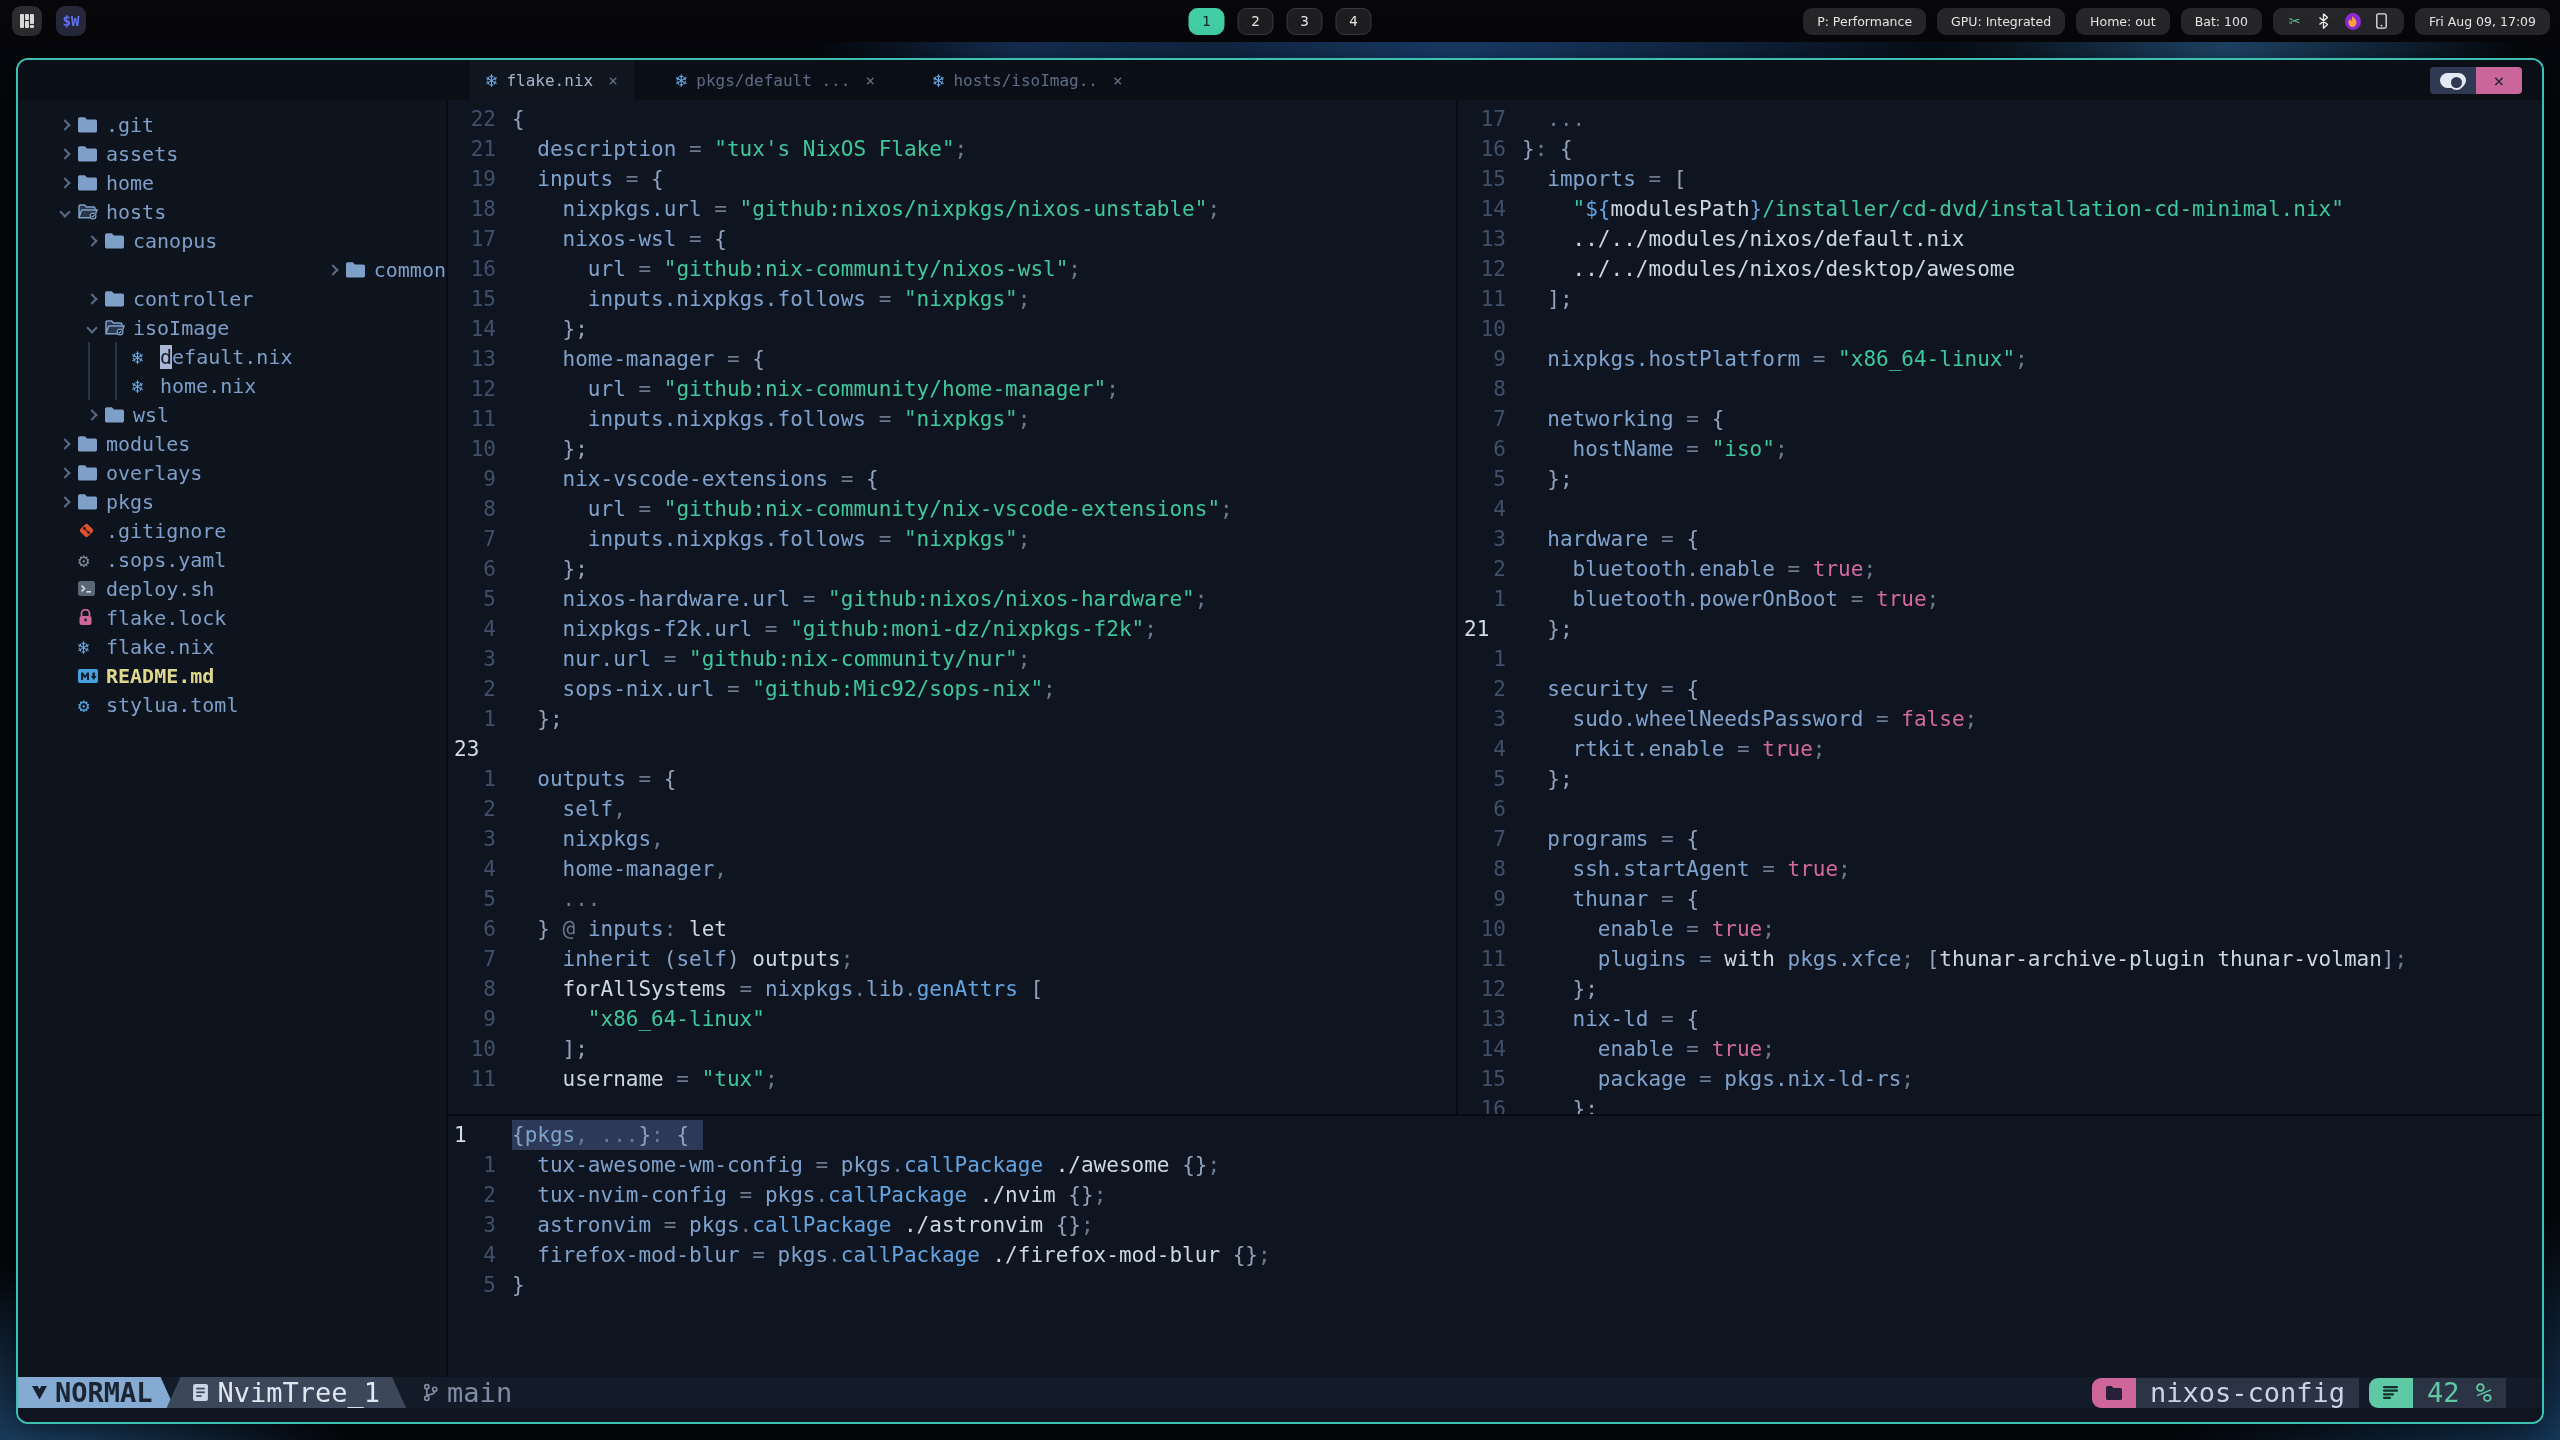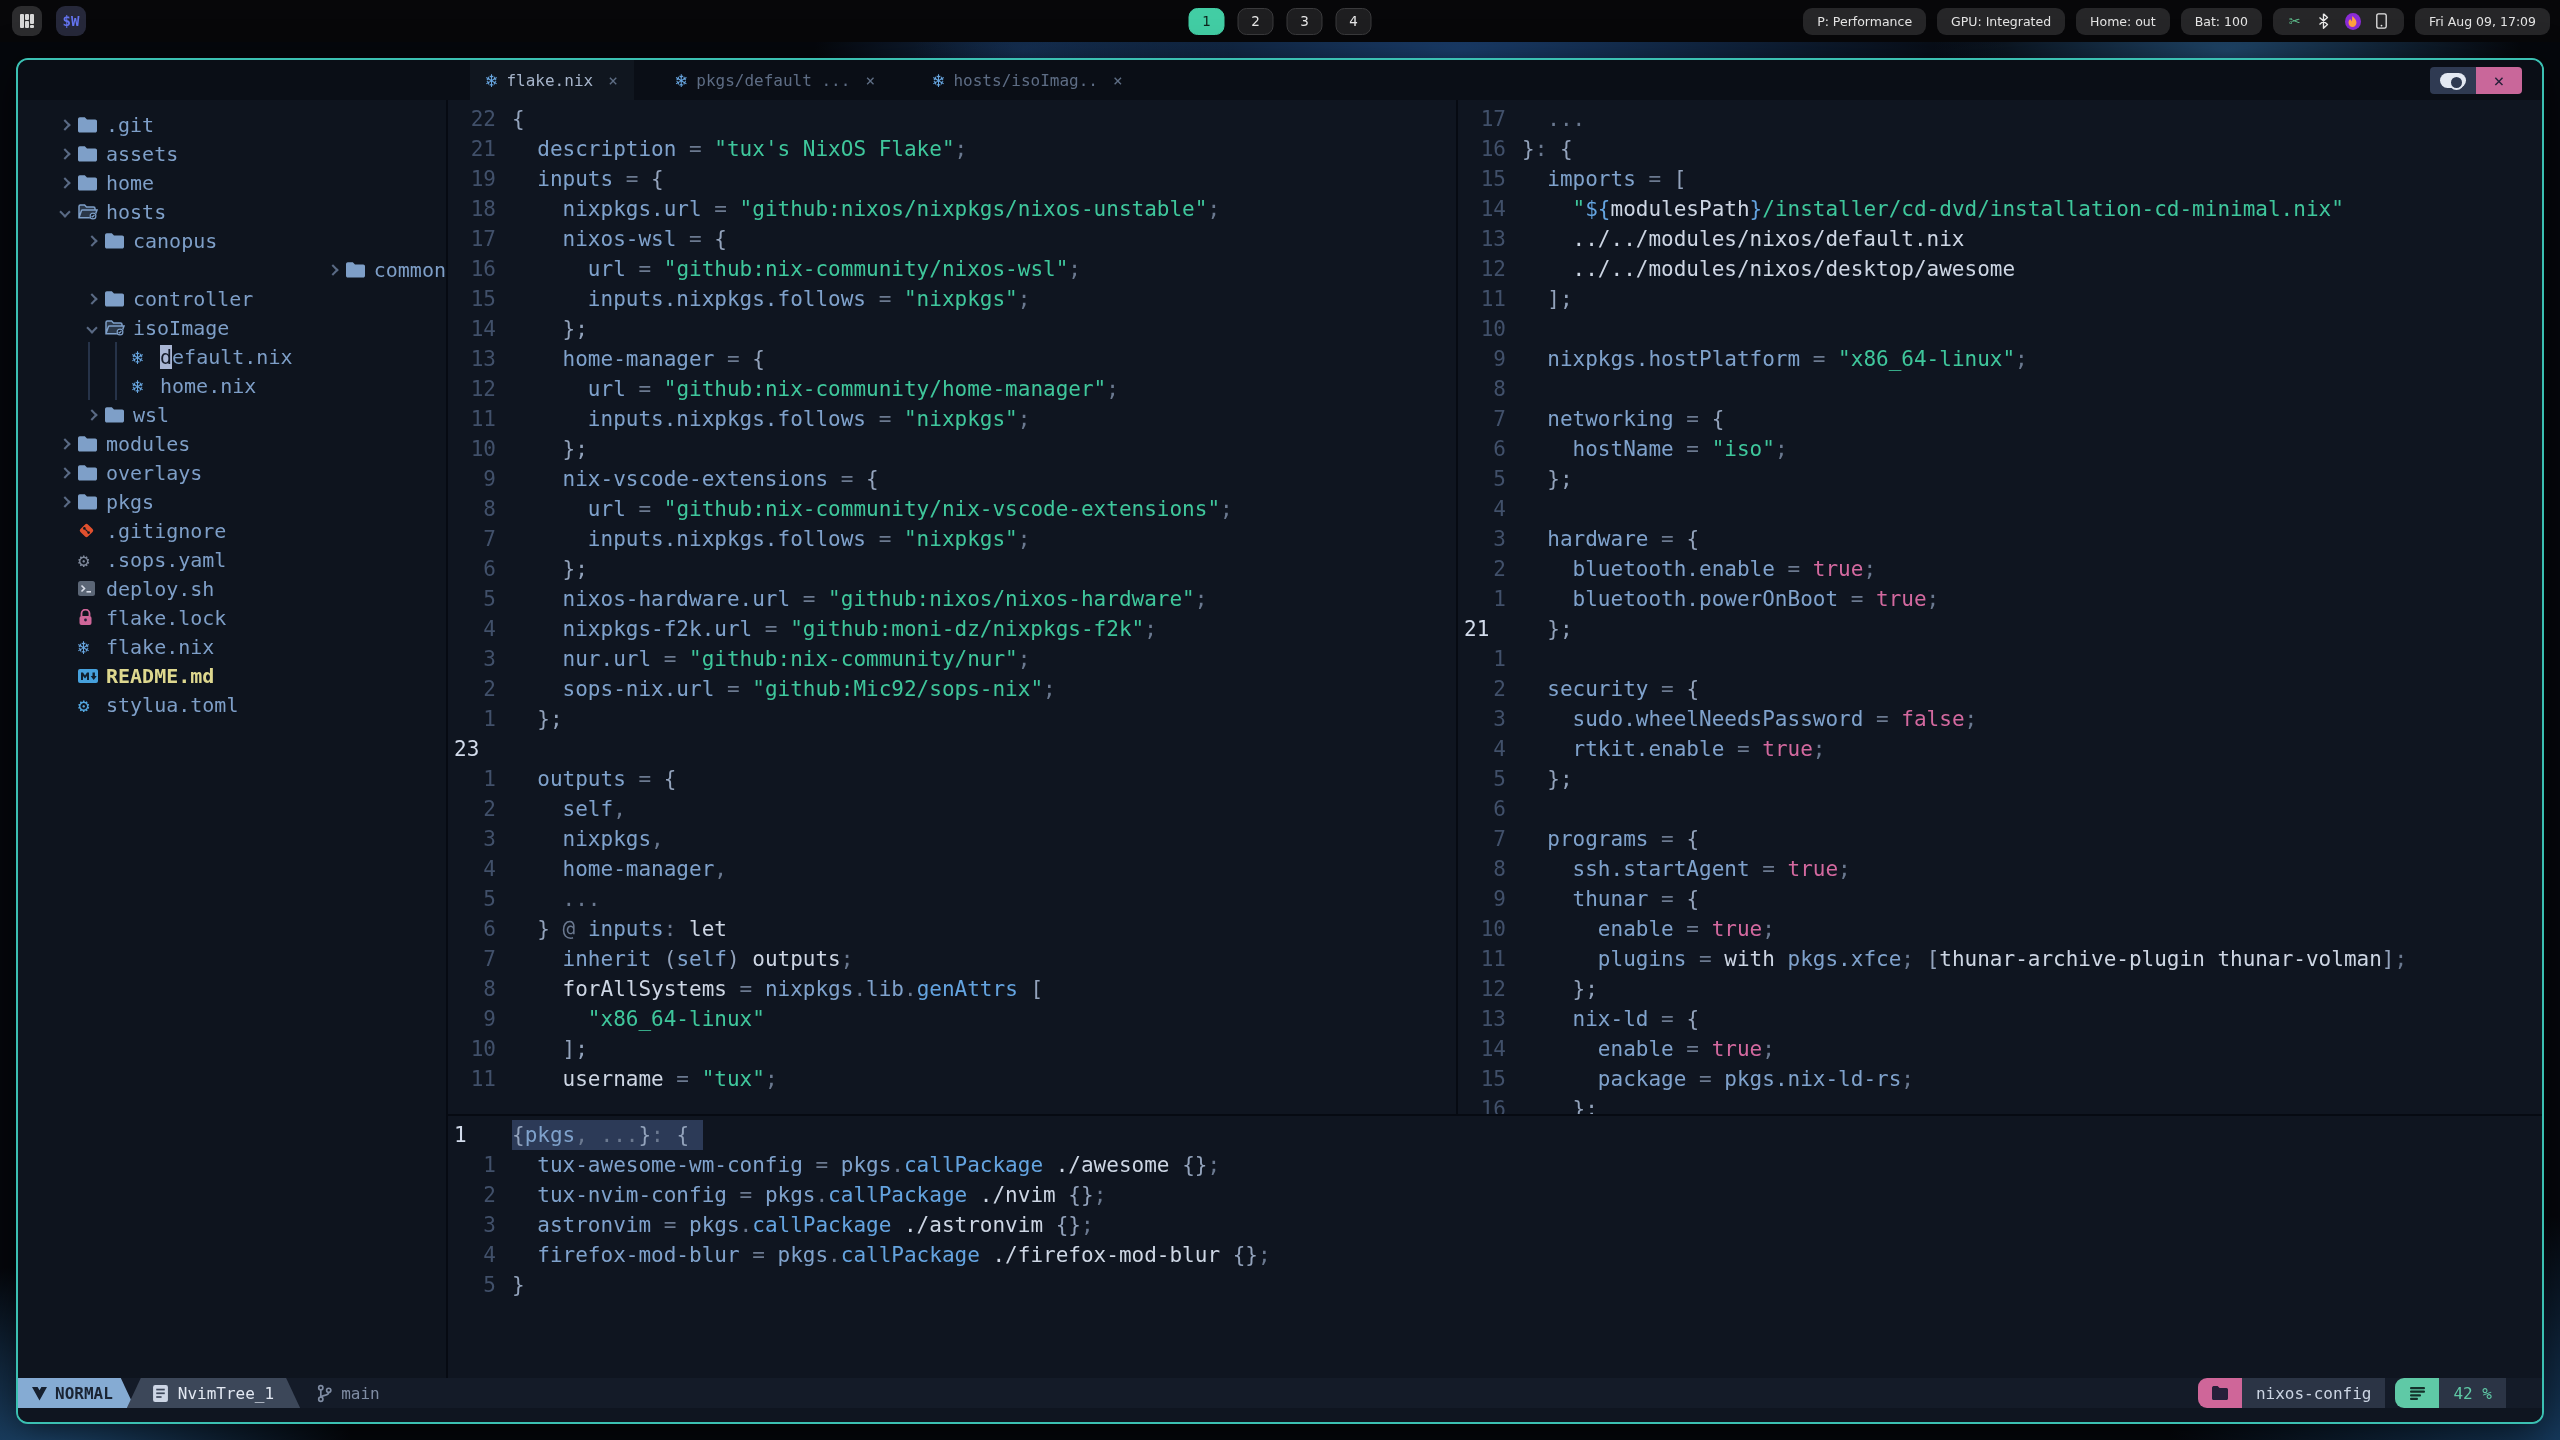--- a/index.html
+++ b/index.html
@@ -68,24 +68,24 @@
   .pane.right{ flex:1; }
   .pane.bottom{ flex:1; padding-top:4px; }
   .cl{ height:30px; line-height:30px; display:flex; font-size:21px; white-space:pre; }
   .ln{ flex:0 0 48px; text-align:right; margin-right:16px; color:#41506a; }
   .ln.cur{ text-align:left; padding-left:6px; color:#d2dbeb; }
   .code{ white-space:pre; }
   .code.hl{ background:#2c3a57; padding-right:14px; }
   .tk-i{ color:#7fa2cc; } .tk-s{ color:#3fc79c; } .tk-o{ color:#6b7990; }
   .tk-p{ color:#93a3bc; } .tk-w{ color:#cdd6e4; } .tk-b{ color:#d3699f; } .tk-f{ color:#64a4e0; }
   
-  .statusline{ flex:0 0 30px; background:#141b28; display:flex; align-items:center; font-size:16px; position:relative; }
+  .statusline{ flex:0 0 30px; background:#141b28; display:flex; align-items:center; font-size:27px; position:relative; }
   .seg-mode{ height:100%; background:#85abd3; color:#1a2433; display:flex; align-items:center; gap:8px; padding:0 22px 0 14px; clip-path:polygon(0 0, calc(100% - 14px) 0, 100% 100%, 0 100%); font-weight:bold; }
   .seg-buf{ height:100%; background:#3c4759; color:#e2e8f2; display:flex; align-items:center; gap:10px; padding:0 26px; margin-left:-8px; clip-path:polygon(14px 0, calc(100% - 14px) 0, 100% 100%, 0 100%); }
-  .seg-branch{ display:flex; align-items:flex-end; gap:8px; color:#7f8ca3; margin-left:16px; }
+  .seg-branch{ display:flex; align-items:center; gap:8px; color:#7f8ca3; margin-left:16px; }
   .sl-right{ margin-left:auto; display:flex; align-items:center; margin-right:36px; }
   .badge{ height:30px; width:44px; display:flex; align-items:center; justify-content:center; border-radius:9px 0 0 9px; }
   .badge.pink{ background:#cf6699; color:#27203a; }
   .badge.teal{ background:#5fc9a6; color:#14302a; }
   .sl-val{ height:30px; display:flex; align-items:center; background:#2b3445; padding:0 14px; color:#ccd5e3; }
   .sl-val.pct{ color:#5fc9a6; margin-right:0; }
   .gap10{ width:10px; }
   .cmdline{ flex:0 0 14px; background:#0f1520; }
   svg{ display:block; }
 </style>

